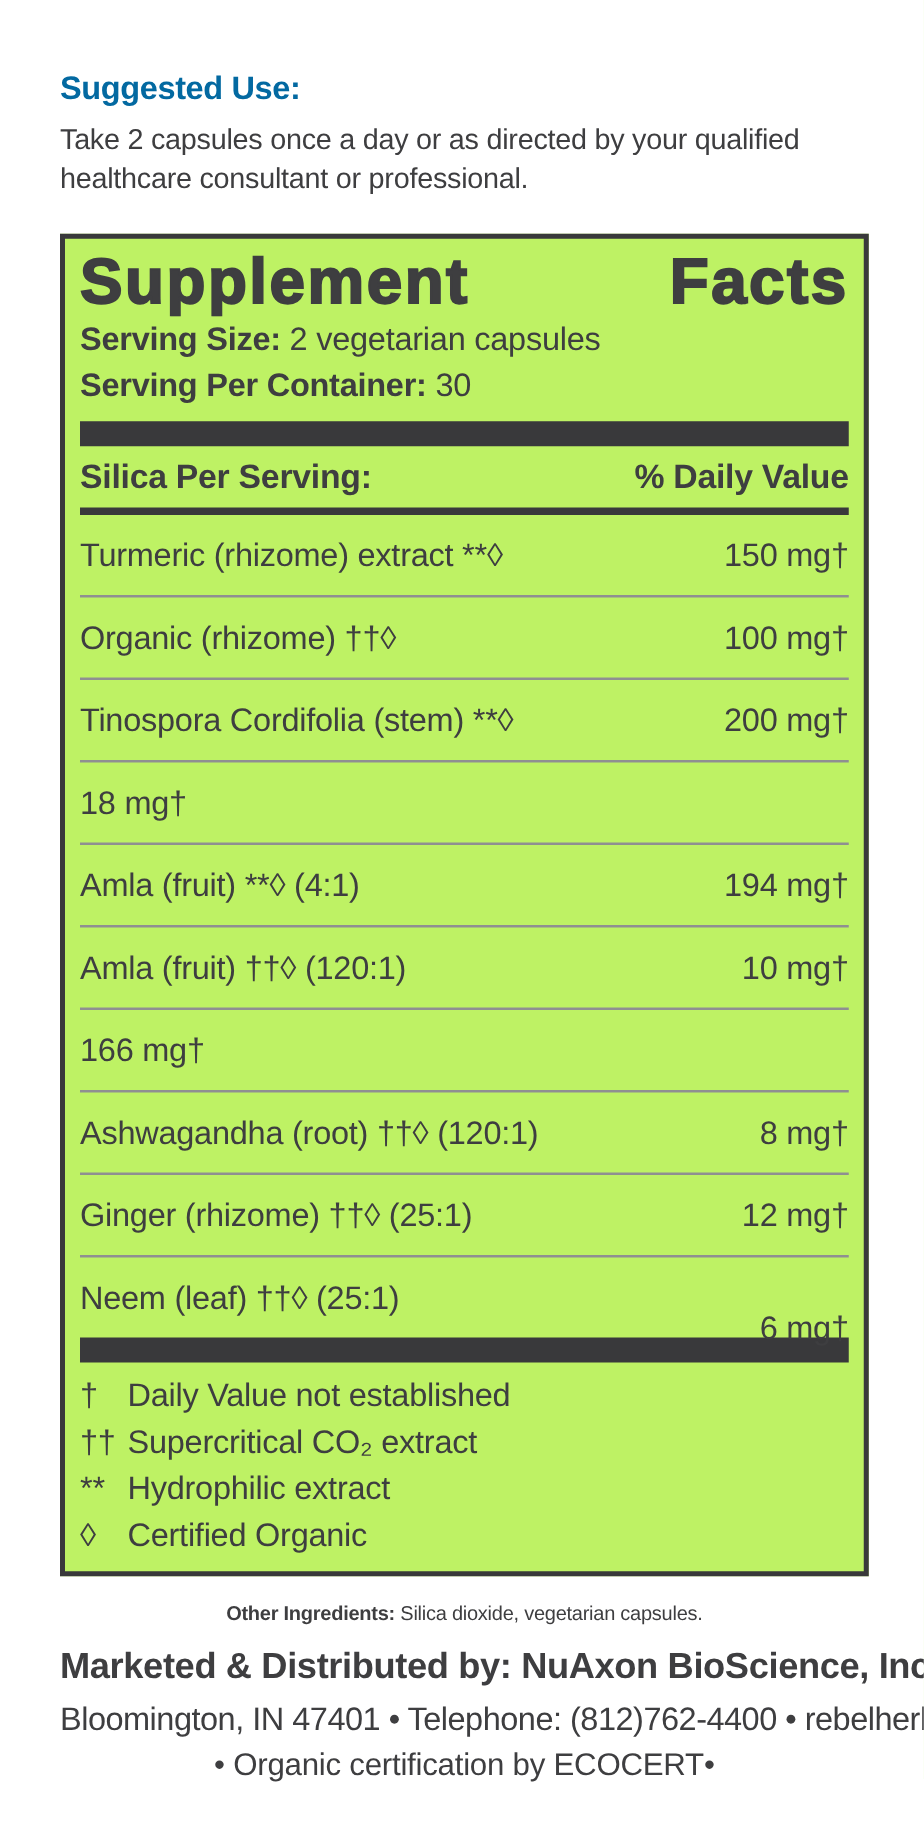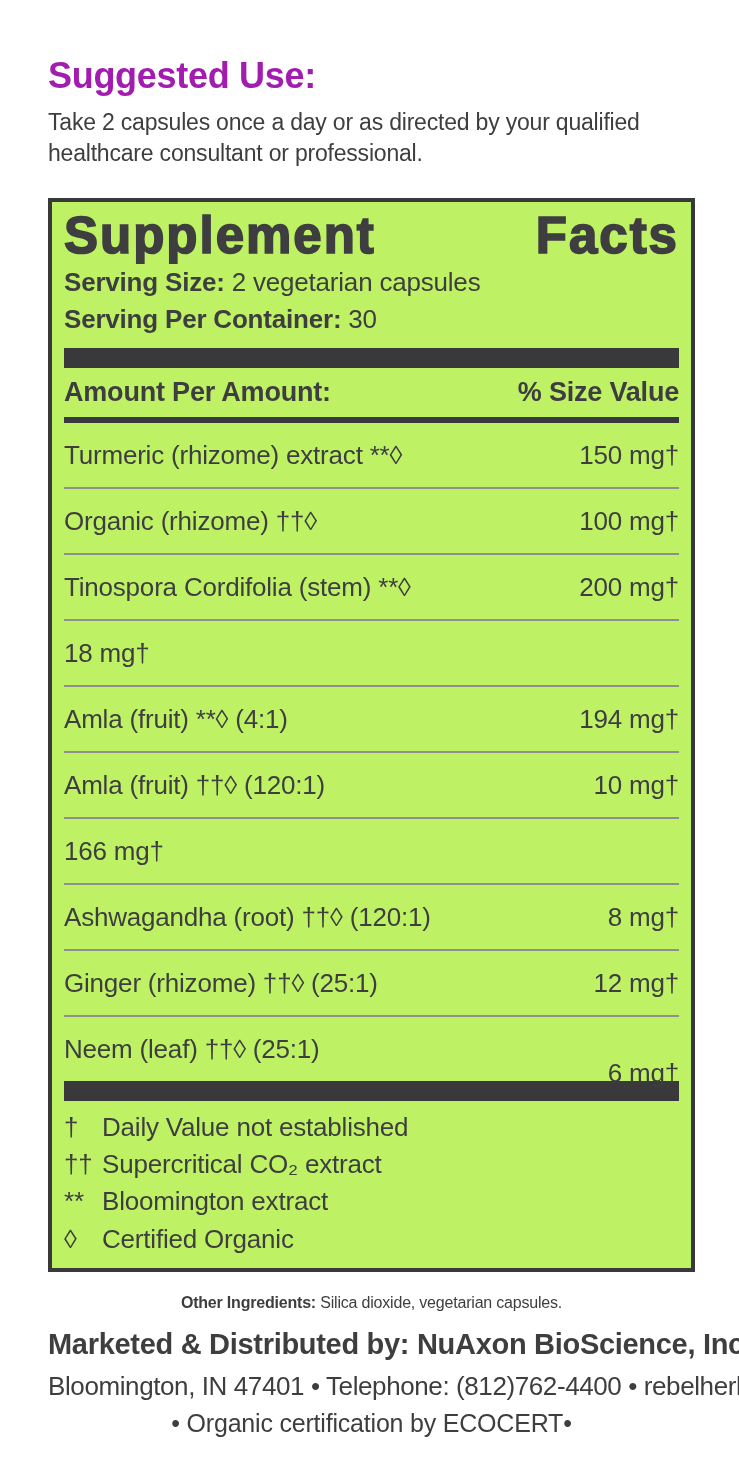--- a/index.html
+++ b/index.html
@@ -8,22 +8,22 @@
     font-family: "Liberation Sans", "DejaVu Sans", sans-serif;
     color: #3e3e40;
     -webkit-font-smoothing: antialiased;
     overflow: hidden;
   }
   .page { box-sizing: border-box; width: 739px; height: 1476px; padding: 55px 44px 0 48px; }
 
   
   .su-heading {
     margin: 0 0 10px 0;
-    font-size: 36px; font-weight: bold;
-    color: #a21caf;
+    font-size: 26px; font-weight: bold;
+    color: #0369a1;
     letter-spacing: -0.3px;
   }
   .su-text {
     margin: 0 0 28px 0;
     font-size: 23px; line-height: 1.36;
     letter-spacing: -0.2px;
     max-width: 656px;
   }
 
   
@@ -111,22 +111,22 @@
       <span class="lbl">Serving Size:</span><span class="val">2 vegetarian capsules</span>
     </div>
 
     <div class="serving-line">
       <span class="lbl">Serving Per Container:</span><span class="val">30</span>
     </div>
 
     <div class="thick-bar bar-top"></div>
 
     <div class="col-headers">
-      <span>Amount Per Amount:</span>
-      <span>% Size Value</span>
+      <span>Silica Per Serving:</span>
+      <span>% Daily Value</span>
     </div>
 
     <div class="medium-bar"></div>
 
     <div class="rows">
 
     <div class="ing-row">
         <span class="name">Turmeric (rhizome) extract **◊</span>
         <span class="amount">150 mg†</span>
       </div>
@@ -170,21 +170,21 @@
 
     <div class="footnotes">
 
     <div class="footnote">
         <span class="sym">†</span><span class="txt">Daily Value not established</span>
       </div>
         <div class="footnote">
         <span class="sym">††</span><span class="txt">Supercritical CO₂ extract</span>
       </div>
         <div class="footnote">
-        <span class="sym">**</span><span class="txt">Bloomington extract</span>
+        <span class="sym">**</span><span class="txt">Hydrophilic extract</span>
       </div>
         <div class="footnote">
         <span class="sym">◊</span><span class="txt">Certified Organic</span>
       </div>
       </div>
 
   </section>
 
   <p class="other-ingredients">
     <span class="lbl">Other Ingredients:</span>

